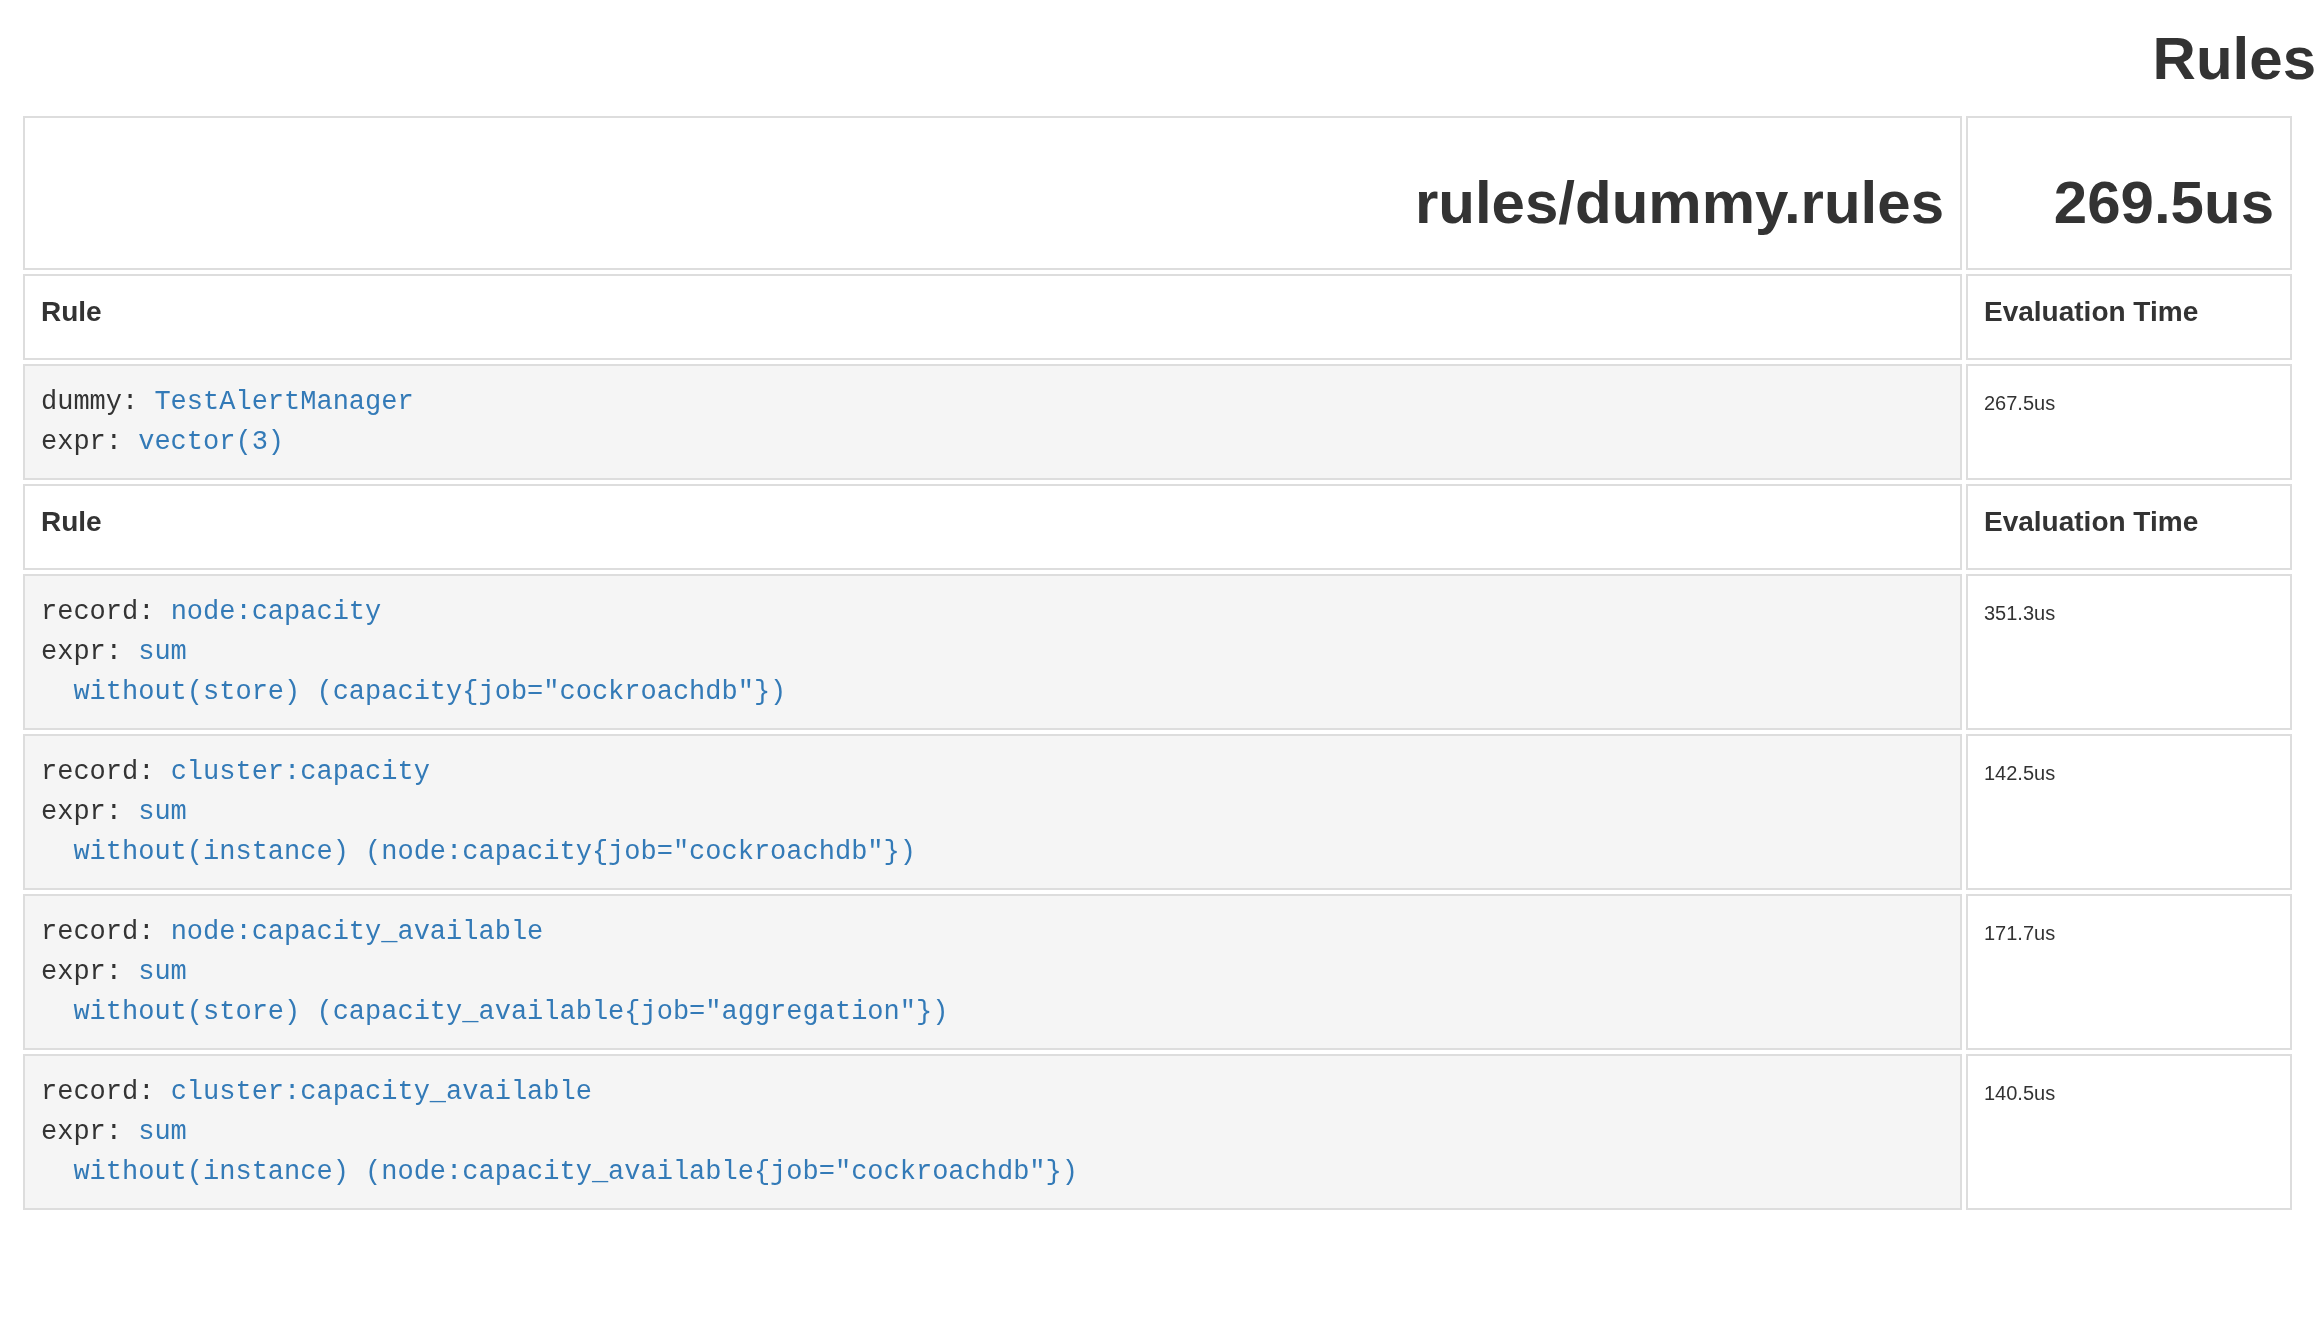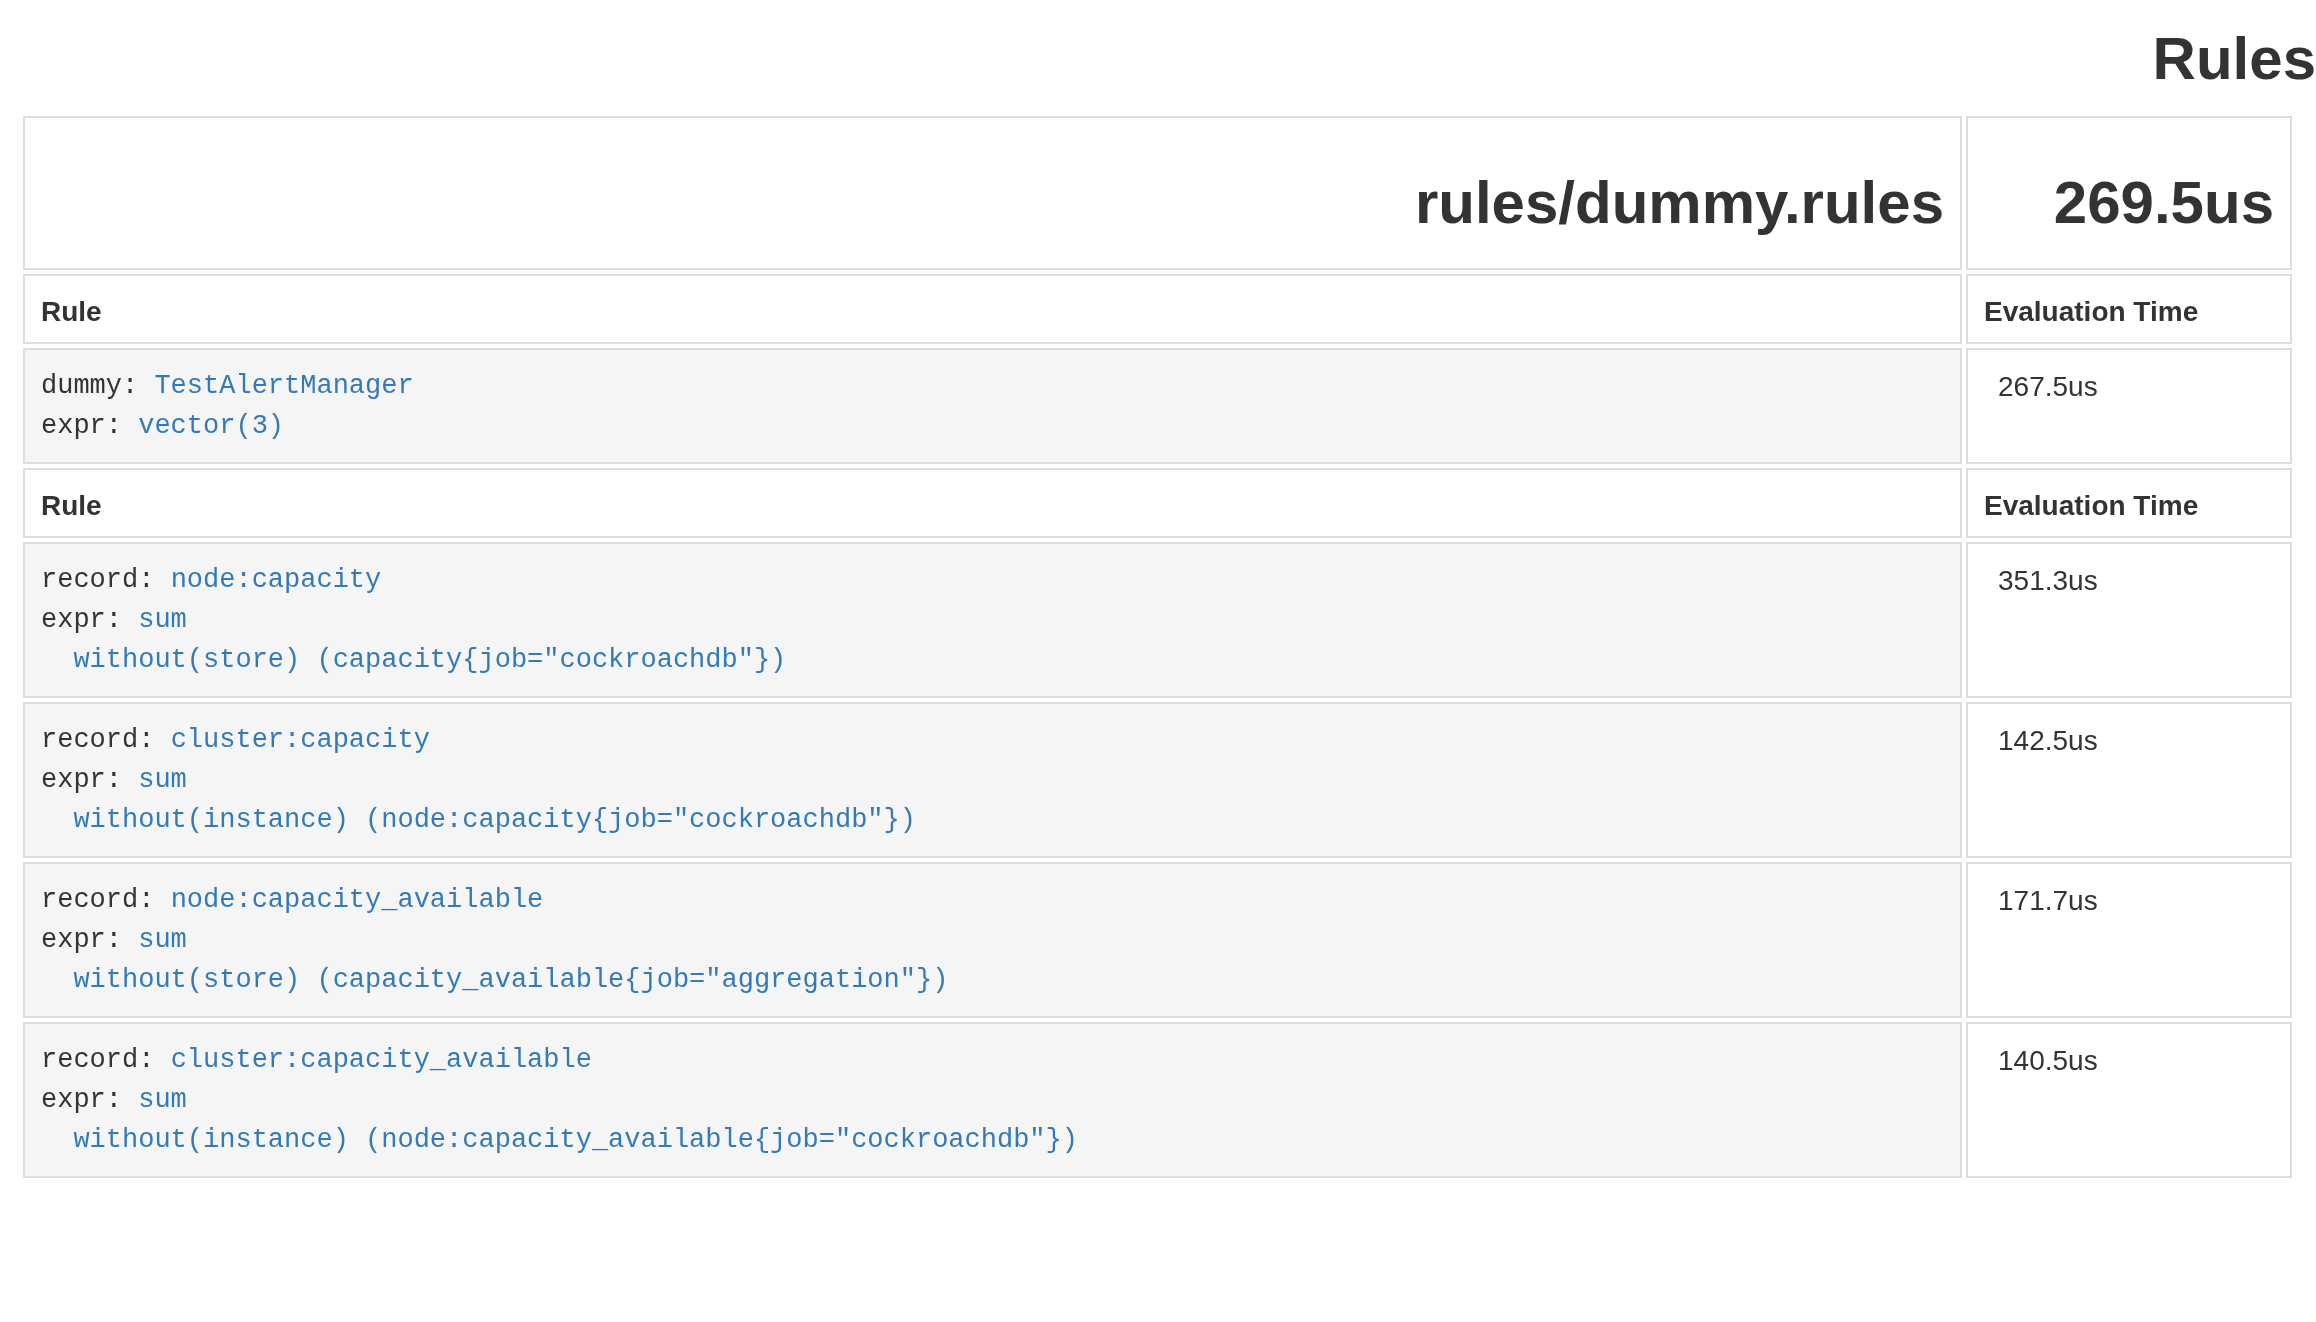--- a/index.html
+++ b/index.html
@@ -24,31 +24,31 @@
     border-collapse:separate;border-spacing:4px;
     table-layout:fixed;width:2277px;margin-left:19px;
   }
   table.rules-table td{border:2px solid var(--border);overflow:hidden;}
   td.group-cell{padding:16px;background:var(--bg);vertical-align:middle;}
   .group-heading{
     font-size:60px;line-height:66px;font-weight:700;
     margin:36px 0 16px 0;color:var(--text);white-space:nowrap;text-align:right;
   }
   td.colhead-cell{
-    padding:20px 16px 14px 16px;font-size:28px;line-height:32px;
+    padding:20px 16px 30px 16px;font-size:28px;line-height:32px;
     font-weight:700;background:var(--bg);vertical-align:middle;color:var(--text);
   }
   td.rule-cell{padding:16px;background:var(--code-bg);vertical-align:top;}
   td.rule-cell pre{
     margin:0;font-family:"Liberation Mono","DejaVu Sans Mono",monospace;
     font-size:27px;line-height:40px;white-space:pre;color:var(--text);
   }
   a.code-link{color:var(--link);text-decoration:none;cursor:pointer;}
   td.time-cell{
-    padding:20px 30px;font-size:28px;line-height:34px;
+    padding:20px 16px;font-size:20px;line-height:34px;
     background:var(--bg);vertical-align:top;color:var(--text);
   }
 </style>
 </head>
 <body>
 
 <h1 class="page-title">Rules</h1>
 
 <table class="rules-table">
   <colgroup>

